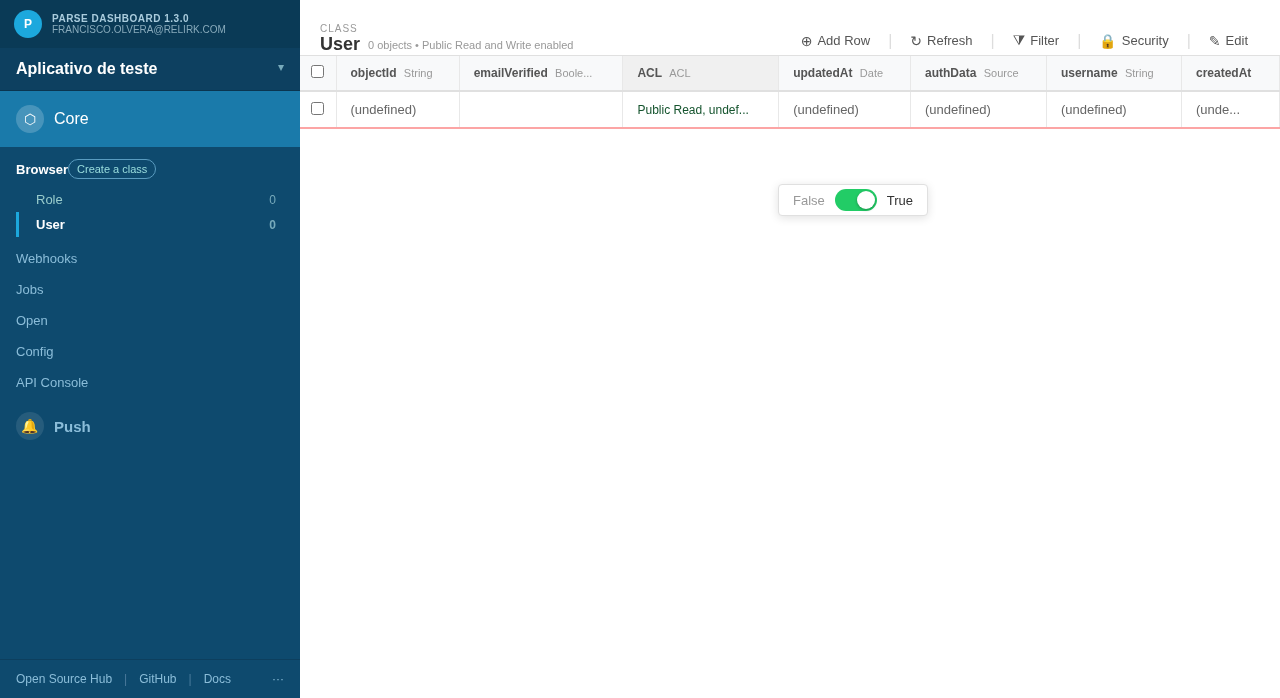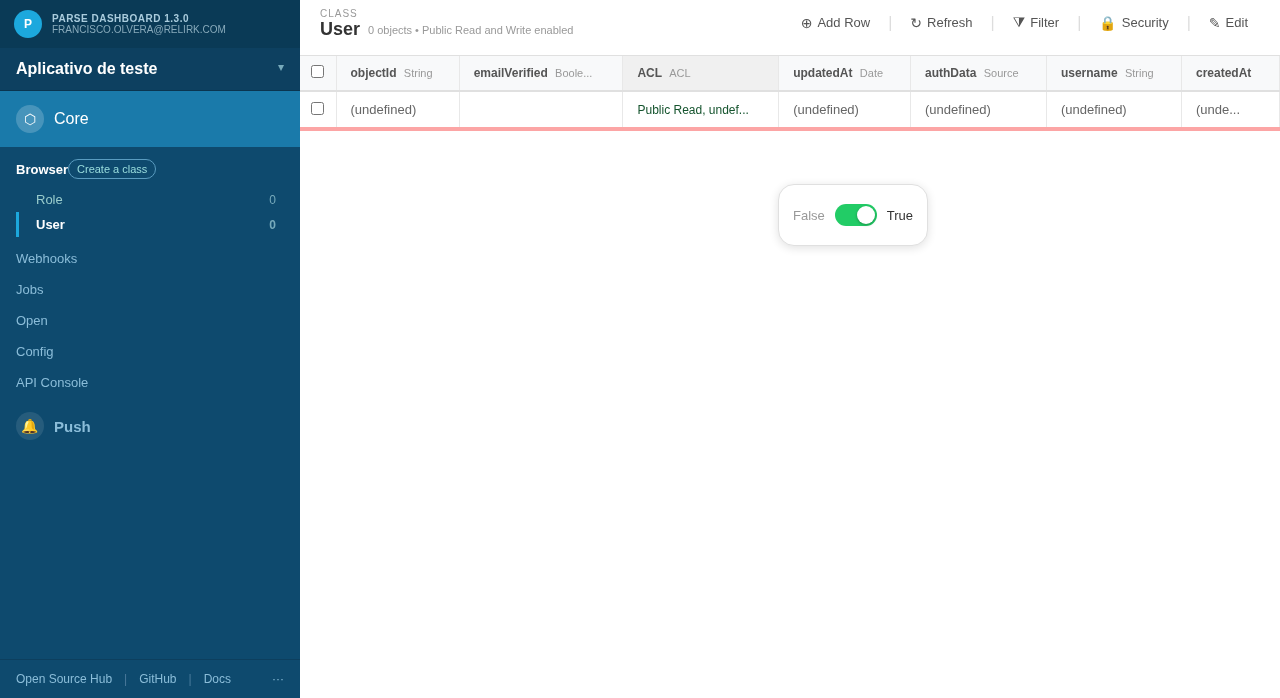--- a/index.html
+++ b/index.html
@@ -161,24 +161,24 @@
       flex: 1;
       display: flex;
       flex-direction: column;
       background: #fff;
       overflow: hidden;
     }
 
     #toolbar {
       background: #fff;
       border-bottom: 1px solid #e0e0e0;
-      padding: 8px 20px;
+      padding: 0 20px;
       height: 56px;
       display: flex;
-      align-items: flex-start;
+      align-items: flex-end;
       justify-content: space-between;
     }
 
     #class-info { display: flex; flex-direction: column; }
     #class-label { font-size: 10px; color: #999; letter-spacing: 1px; text-transform: uppercase; }
     #class-title-row { display: flex; align-items: center; gap: 8px; }
     #class-name { font-size: 18px; font-weight: 600; color: #333; }
     #class-meta { font-size: 11px; color: #999; }
 
     #toolbar-actions {
@@ -242,36 +242,36 @@
       margin-left: 4px;
     }
 
     th.acl-col { background: #f0f0f0; }
 
     td {
       padding: 10px 14px;
       font-size: 13px;
       color: #666;
       border-right: 1px solid #e8e8e8;
-      border-bottom: 4px solid #fca5a5;
+      border-bottom: 2px solid #fca5a5;
     }
 
     td.acl-val { color: #14532d; font-size: 12px; }
 
     .checkbox-col { width: 36px; padding: 8px; text-align: center; }
 
     
     #toggle-dropdown {
       position: absolute;
       top: 128px;
       left: 478px;
       background: #fff;
       border: 1px solid #e0e0e0;
-      border-radius: 16px;
-      padding: 19px 14px;
+      border-radius: 4px;
+      padding: 4px 14px;
       display: flex;
       align-items: center;
       gap: 10px;
       box-shadow: 0 2px 10px rgba(0,0,0,0.12);
       z-index: 100;
     }
 
     #toggle-false-label { font-size: 13px; color: #999; }
     #toggle-true-label { font-size: 13px; color: #333; font-weight: 500; }
 

